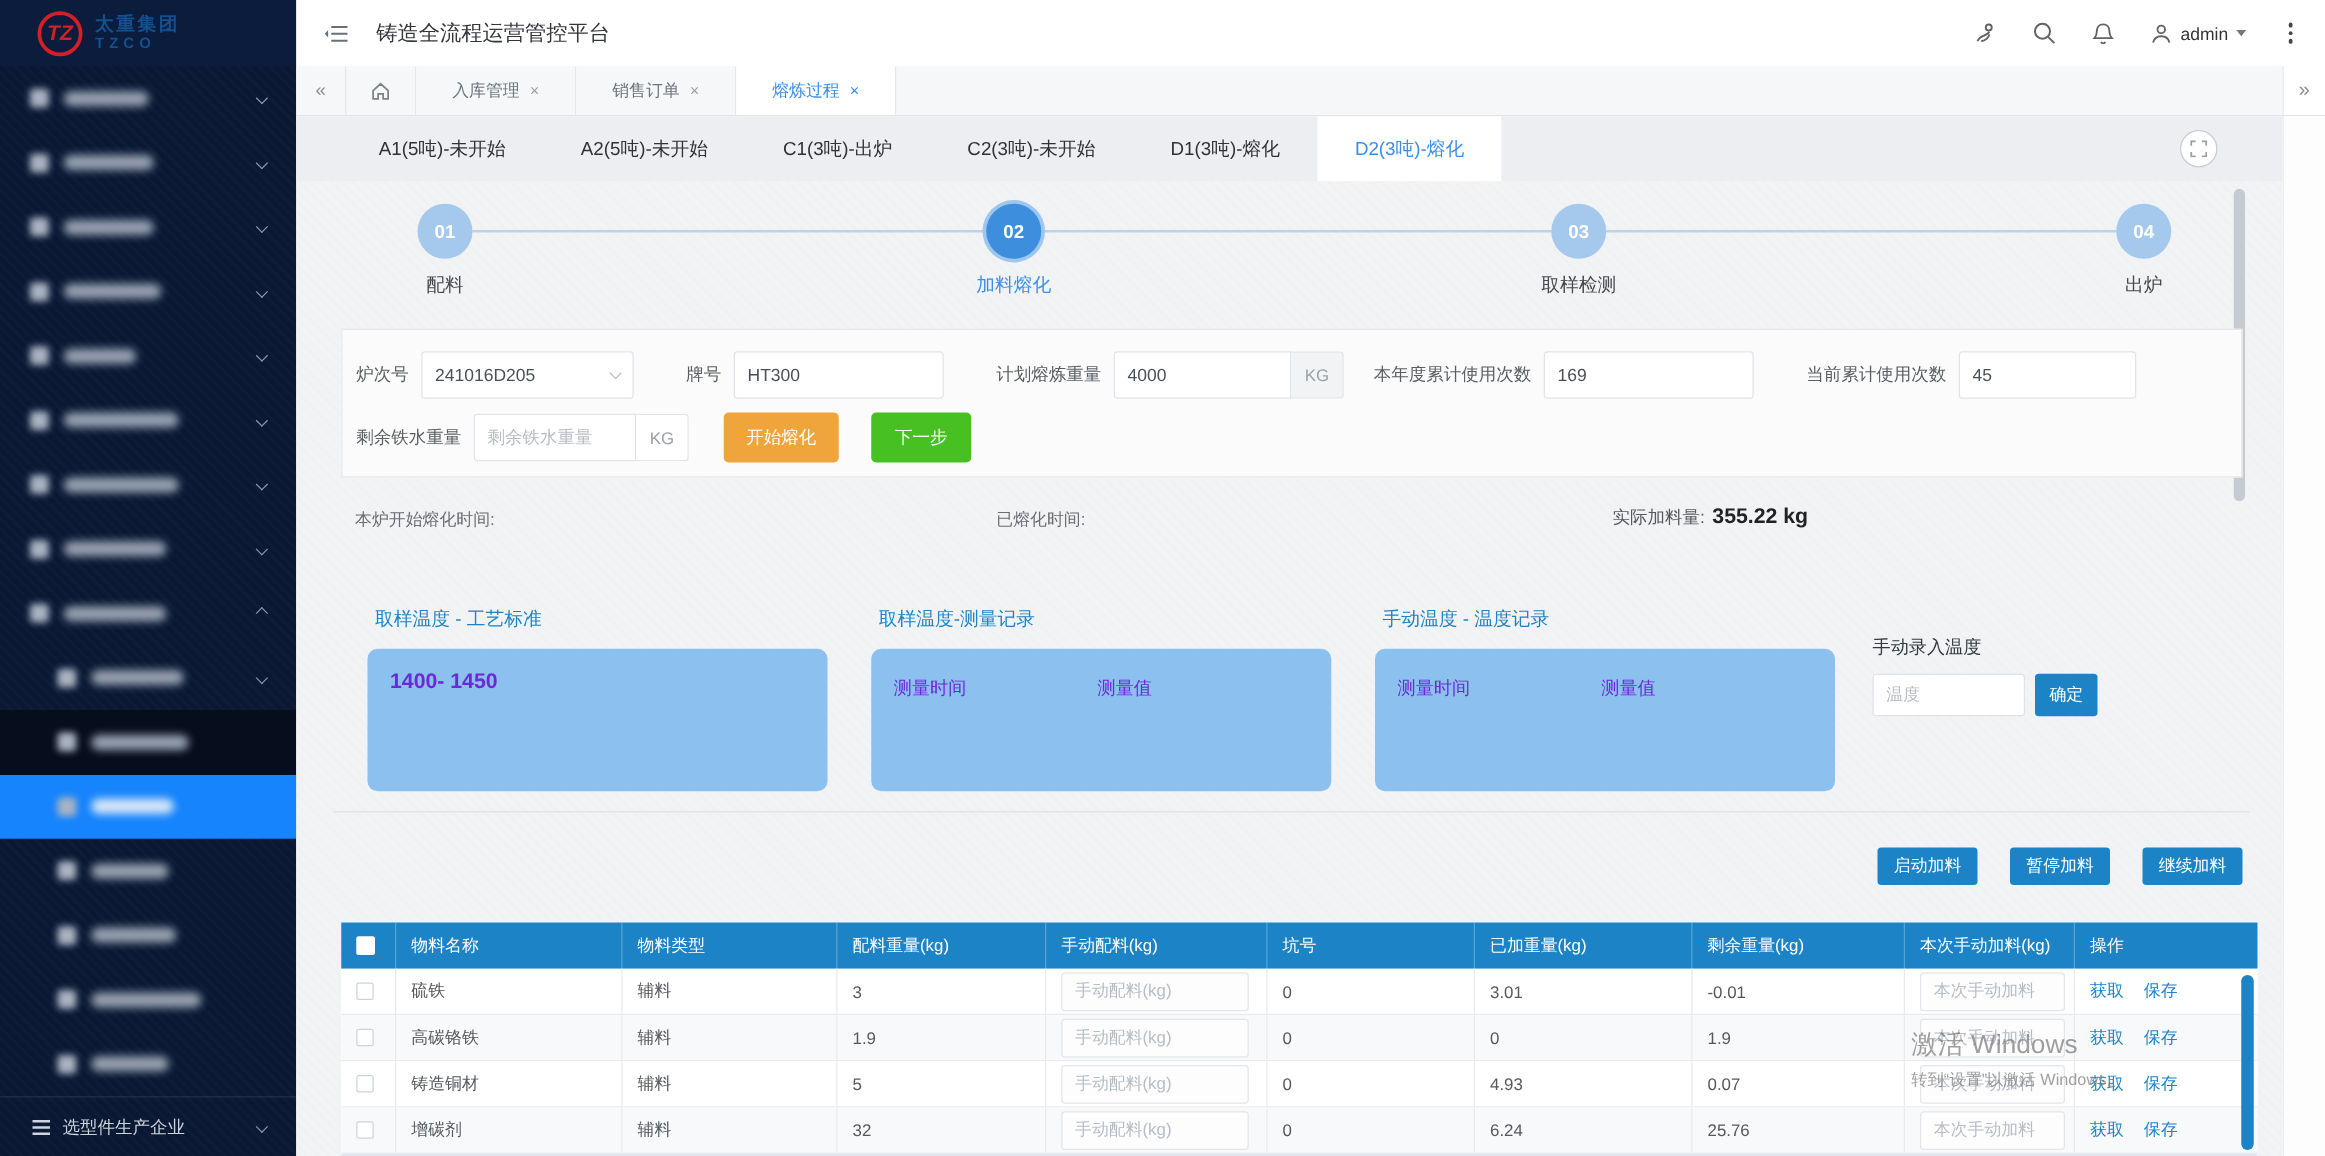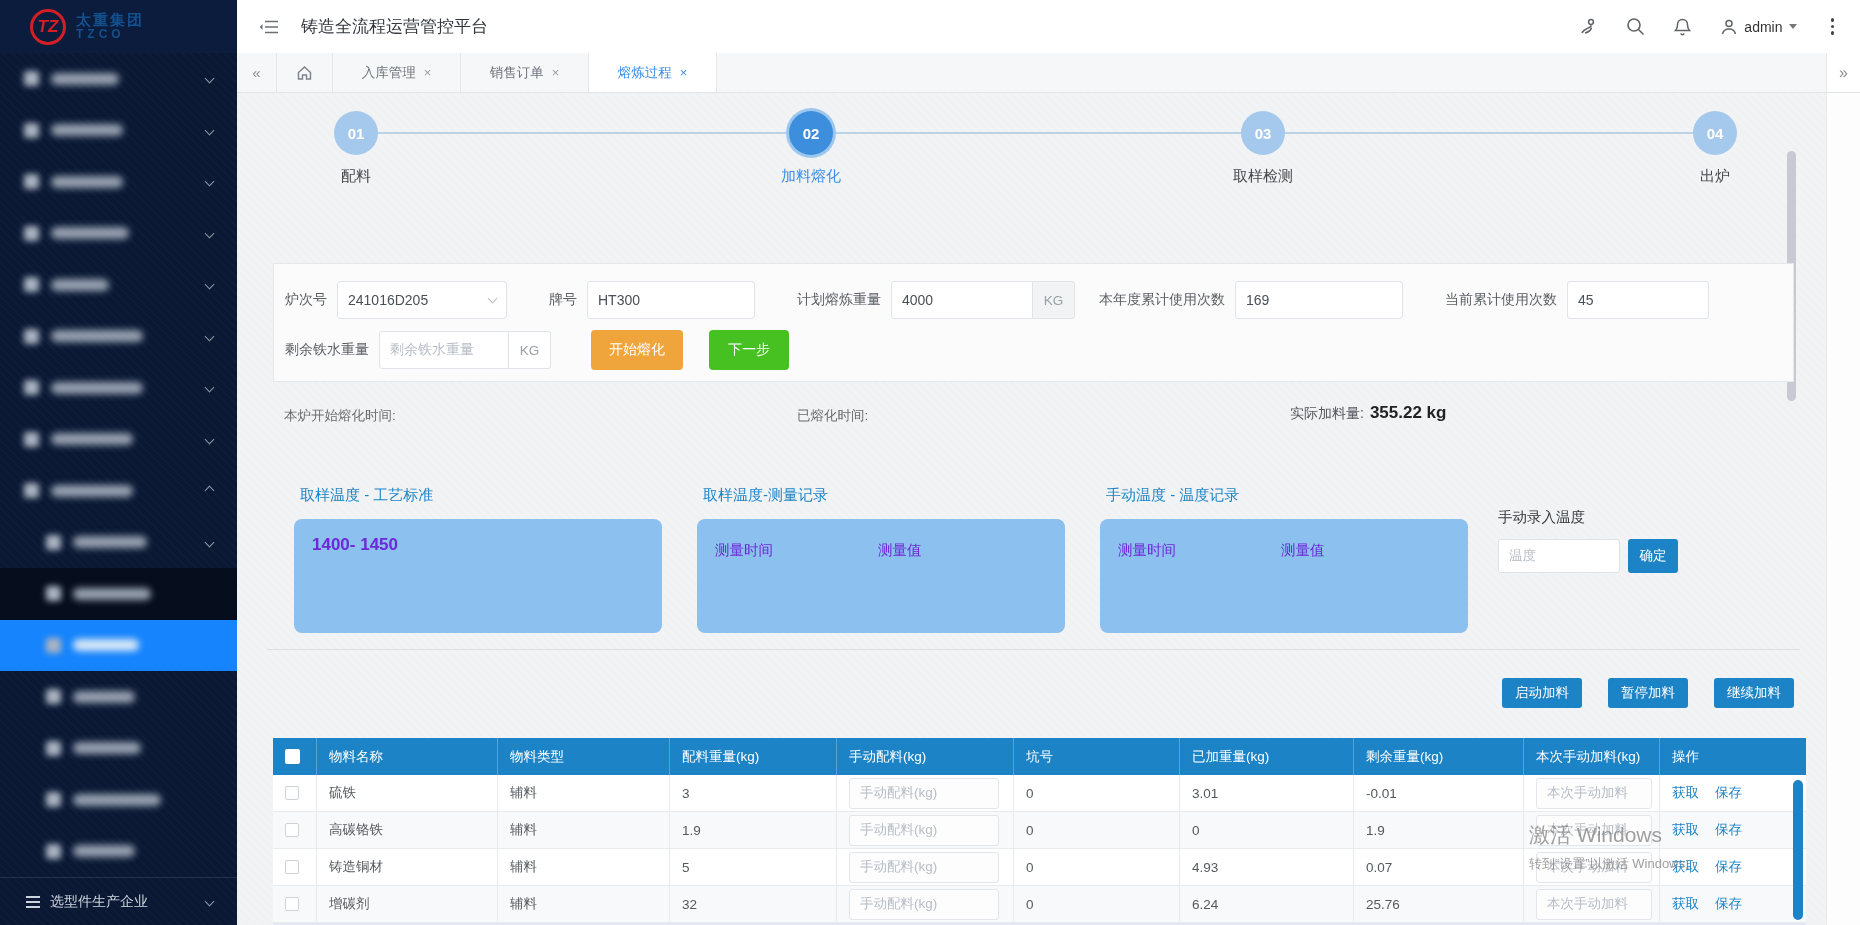--- a/index.html
+++ b/index.html
@@ -91,21 +91,21 @@
   .fld.select { width:170px; justify-content:space-between; cursor:pointer;}
   .sel-caret { width:7px; height:7px; border-right:1.5px solid #b9bec5; border-bottom:1.5px solid #b9bec5; transform:rotate(45deg); margin-top:-3px;}
   .grp { display:flex; align-items:stretch; height:38px; }
   .grp .fld { border-radius:3px 0 0 3px; }
   .addon { width:42px; background:#f2f3f5; border:1px solid #e0e4e8; border-left:none; border-radius:0 3px 3px 0;
     display:flex; align-items:center; justify-content:center; font-size:13.5px; color:#9aa0a8; }
   .ph { color:#b7bdc5; }
   .gap42 { width:42px; } .gap24 { width:24px; }
   .btn { border:none; border-radius:4px; color:#fff; font-size:14px; cursor:pointer;
     display:flex; align-items:center; justify-content:center; font-family:inherit;}
-  .btn-orange { width:92px; height:40px; background:#f0a53c; margin-left:40px;}
+  .btn-orange { width:92px; height:40px; background:#f0a53c; margin-left:28px;}
   .btn-green { width:80px; height:40px; background:#47c122; margin-left:26px;}
 
   
   .info-row { position:absolute; left:47px; top:314px; width:1510px; font-size:13.5px; color:#6a6d70; }
   .info-row .i2 { position:absolute; left:513px; top:0;}
   .info-row .i3 { position:absolute; left:1006px; top:-4px; font-size:14px; color:#55595d;}
   .info-val { font-size:17px; color:#222; font-weight:bold; margin-left:6px;}
 
   
   .card { position:absolute; top:383px; width:368px; }
@@ -318,20 +318,33 @@
         <span>熔炼过程</span>
         <span class="x">×</span>
       </div>
       <div class="tb-spacer"></div>
       <div class="tb-cell tb-more">»</div>
     </div>
 
     <div class="below">
       <div class="content">
 
+        <div class="subtabbar">
+          <div class="subtab">A1(5吨)-未开始</div>
+          <div class="subtab">A2(5吨)-未开始</div>
+          <div class="subtab">C1(3吨)-出炉</div>
+          <div class="subtab">C2(3吨)-未开始</div>
+          <div class="subtab">D1(3吨)-熔化</div>
+          <div class="subtab active">D2(3吨)-熔化</div>
+          <div class="fs-circle">
+            <svg width="14" height="14" viewBox="0 0 14 14" fill="none" stroke="#9ba0a7" stroke-width="1.4">
+                <path d="M1 4.5V1h3.5M9.5 1H13v3.5M13 9.5V13H9.5M4.5 13H1V9.5"></path>
+              </svg>
+          </div>
+        </div>
         <div class="ct-scroll"></div>
 
         <div class="steps">
           <div class="step-line" style="left:141px; width:411px;"></div>
           <div class="step-line" style="left:596px; width:408px;"></div>
           <div class="step-line" style="left:1048px; width:408px;"></div>
           <div class="step-circle" style="left:119px;">01</div>
           <div class="step-circle active" style="left:574px;">02</div>
           <div class="step-circle" style="left:1026px;">03</div>
           <div class="step-circle" style="left:1478px;">04</div>

